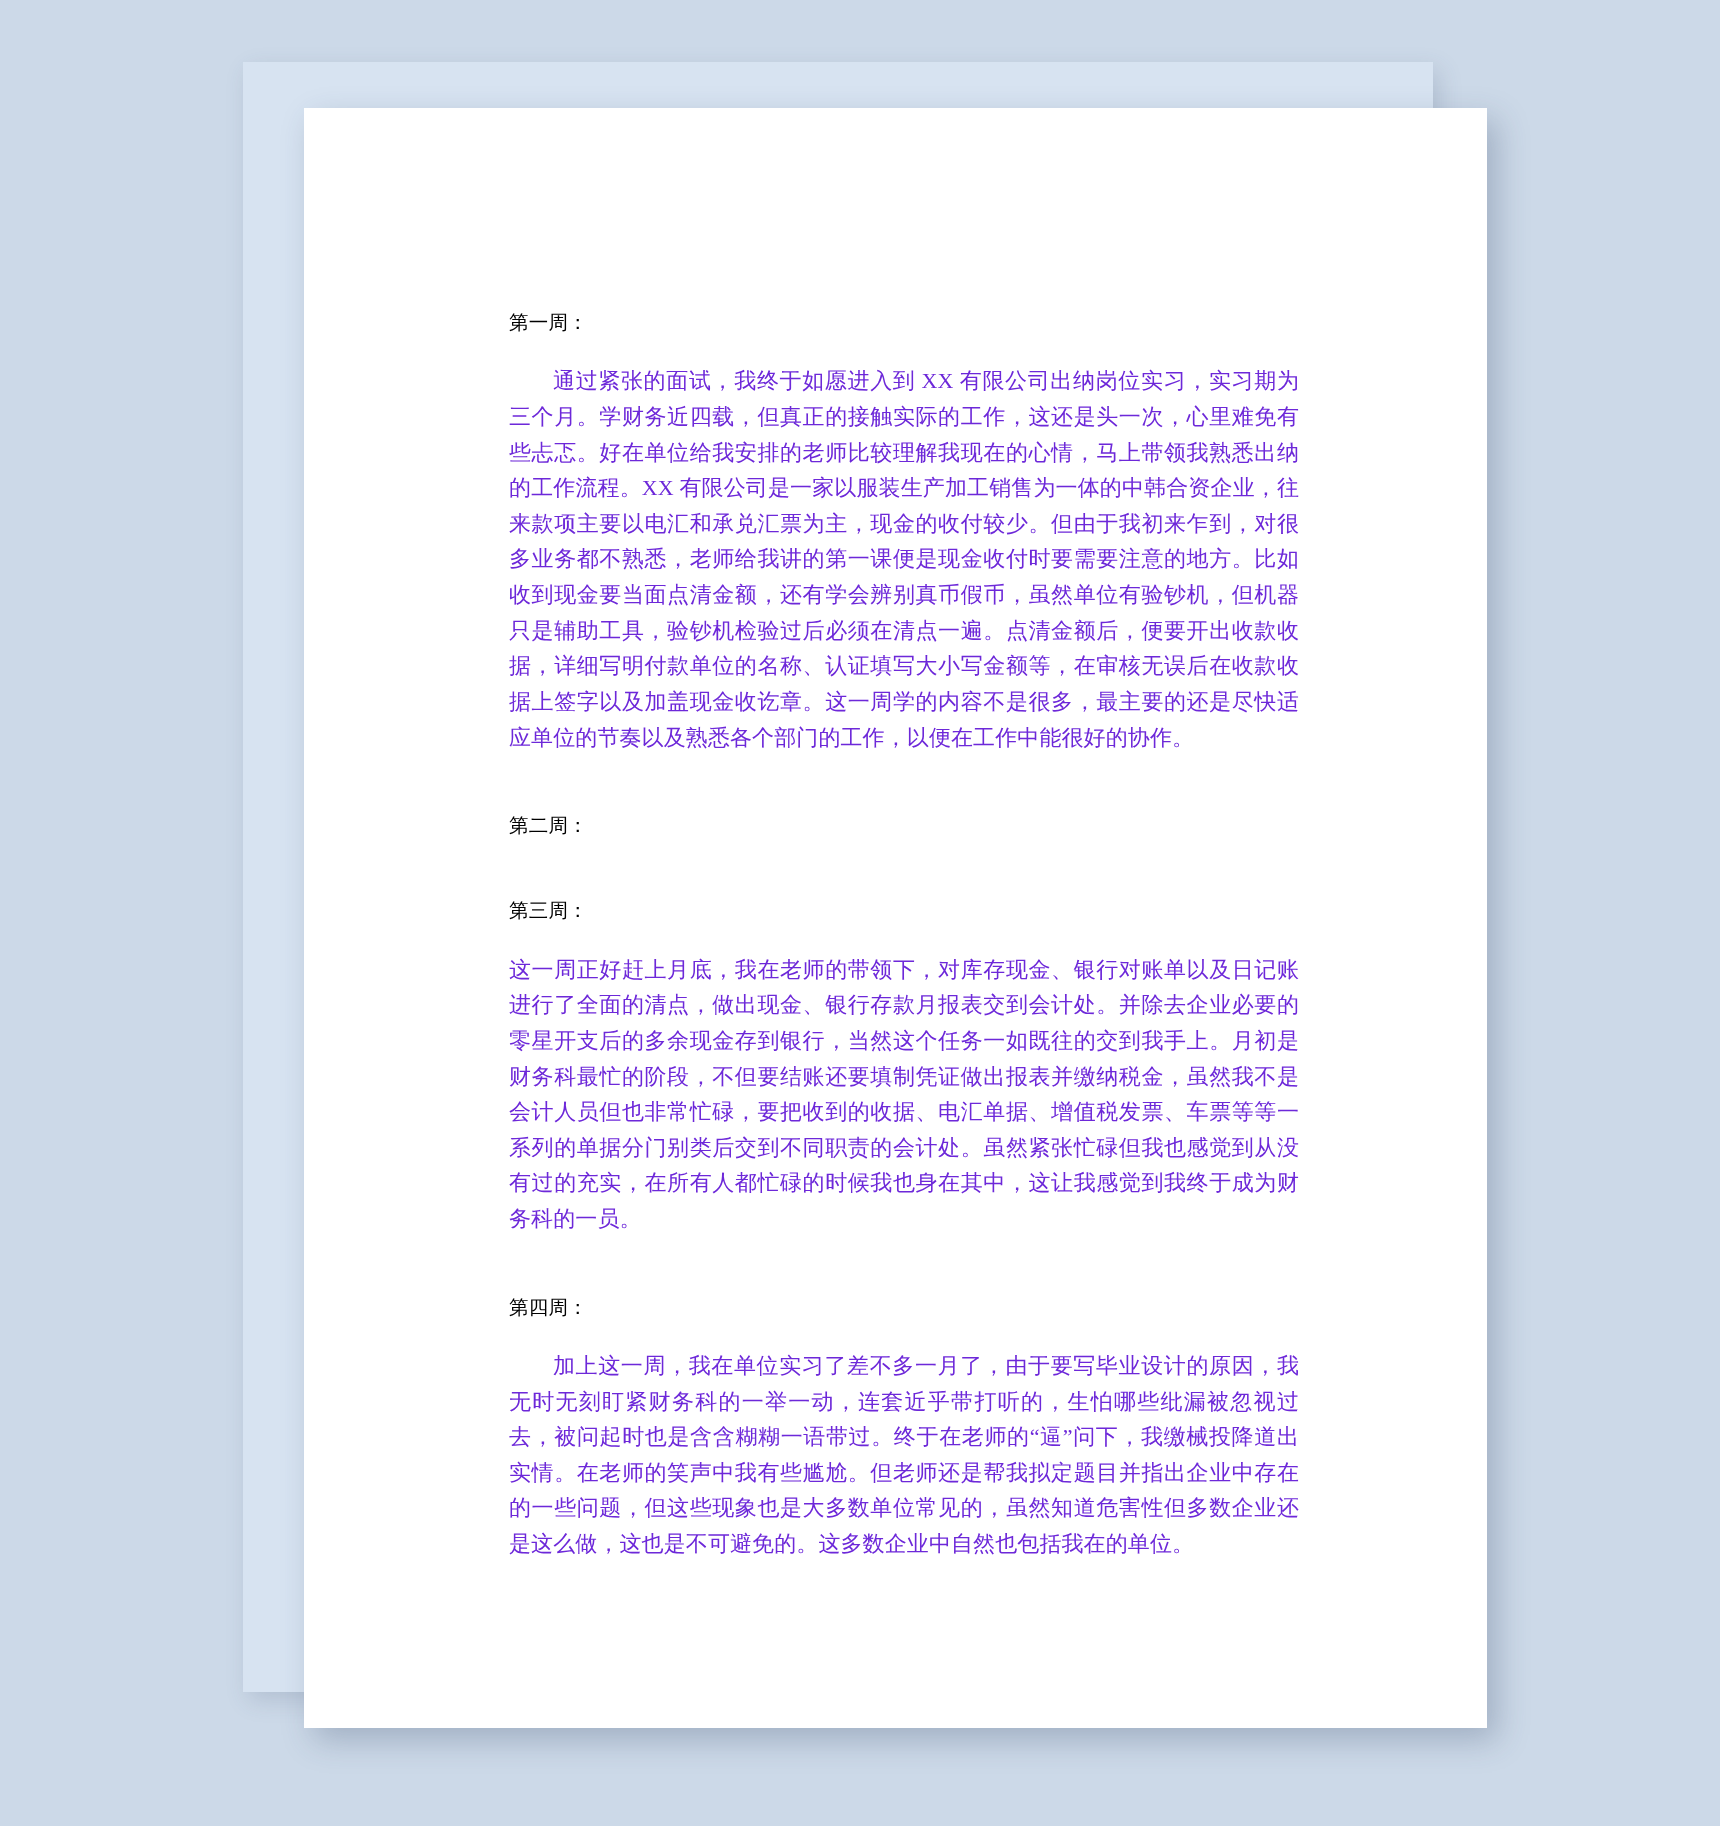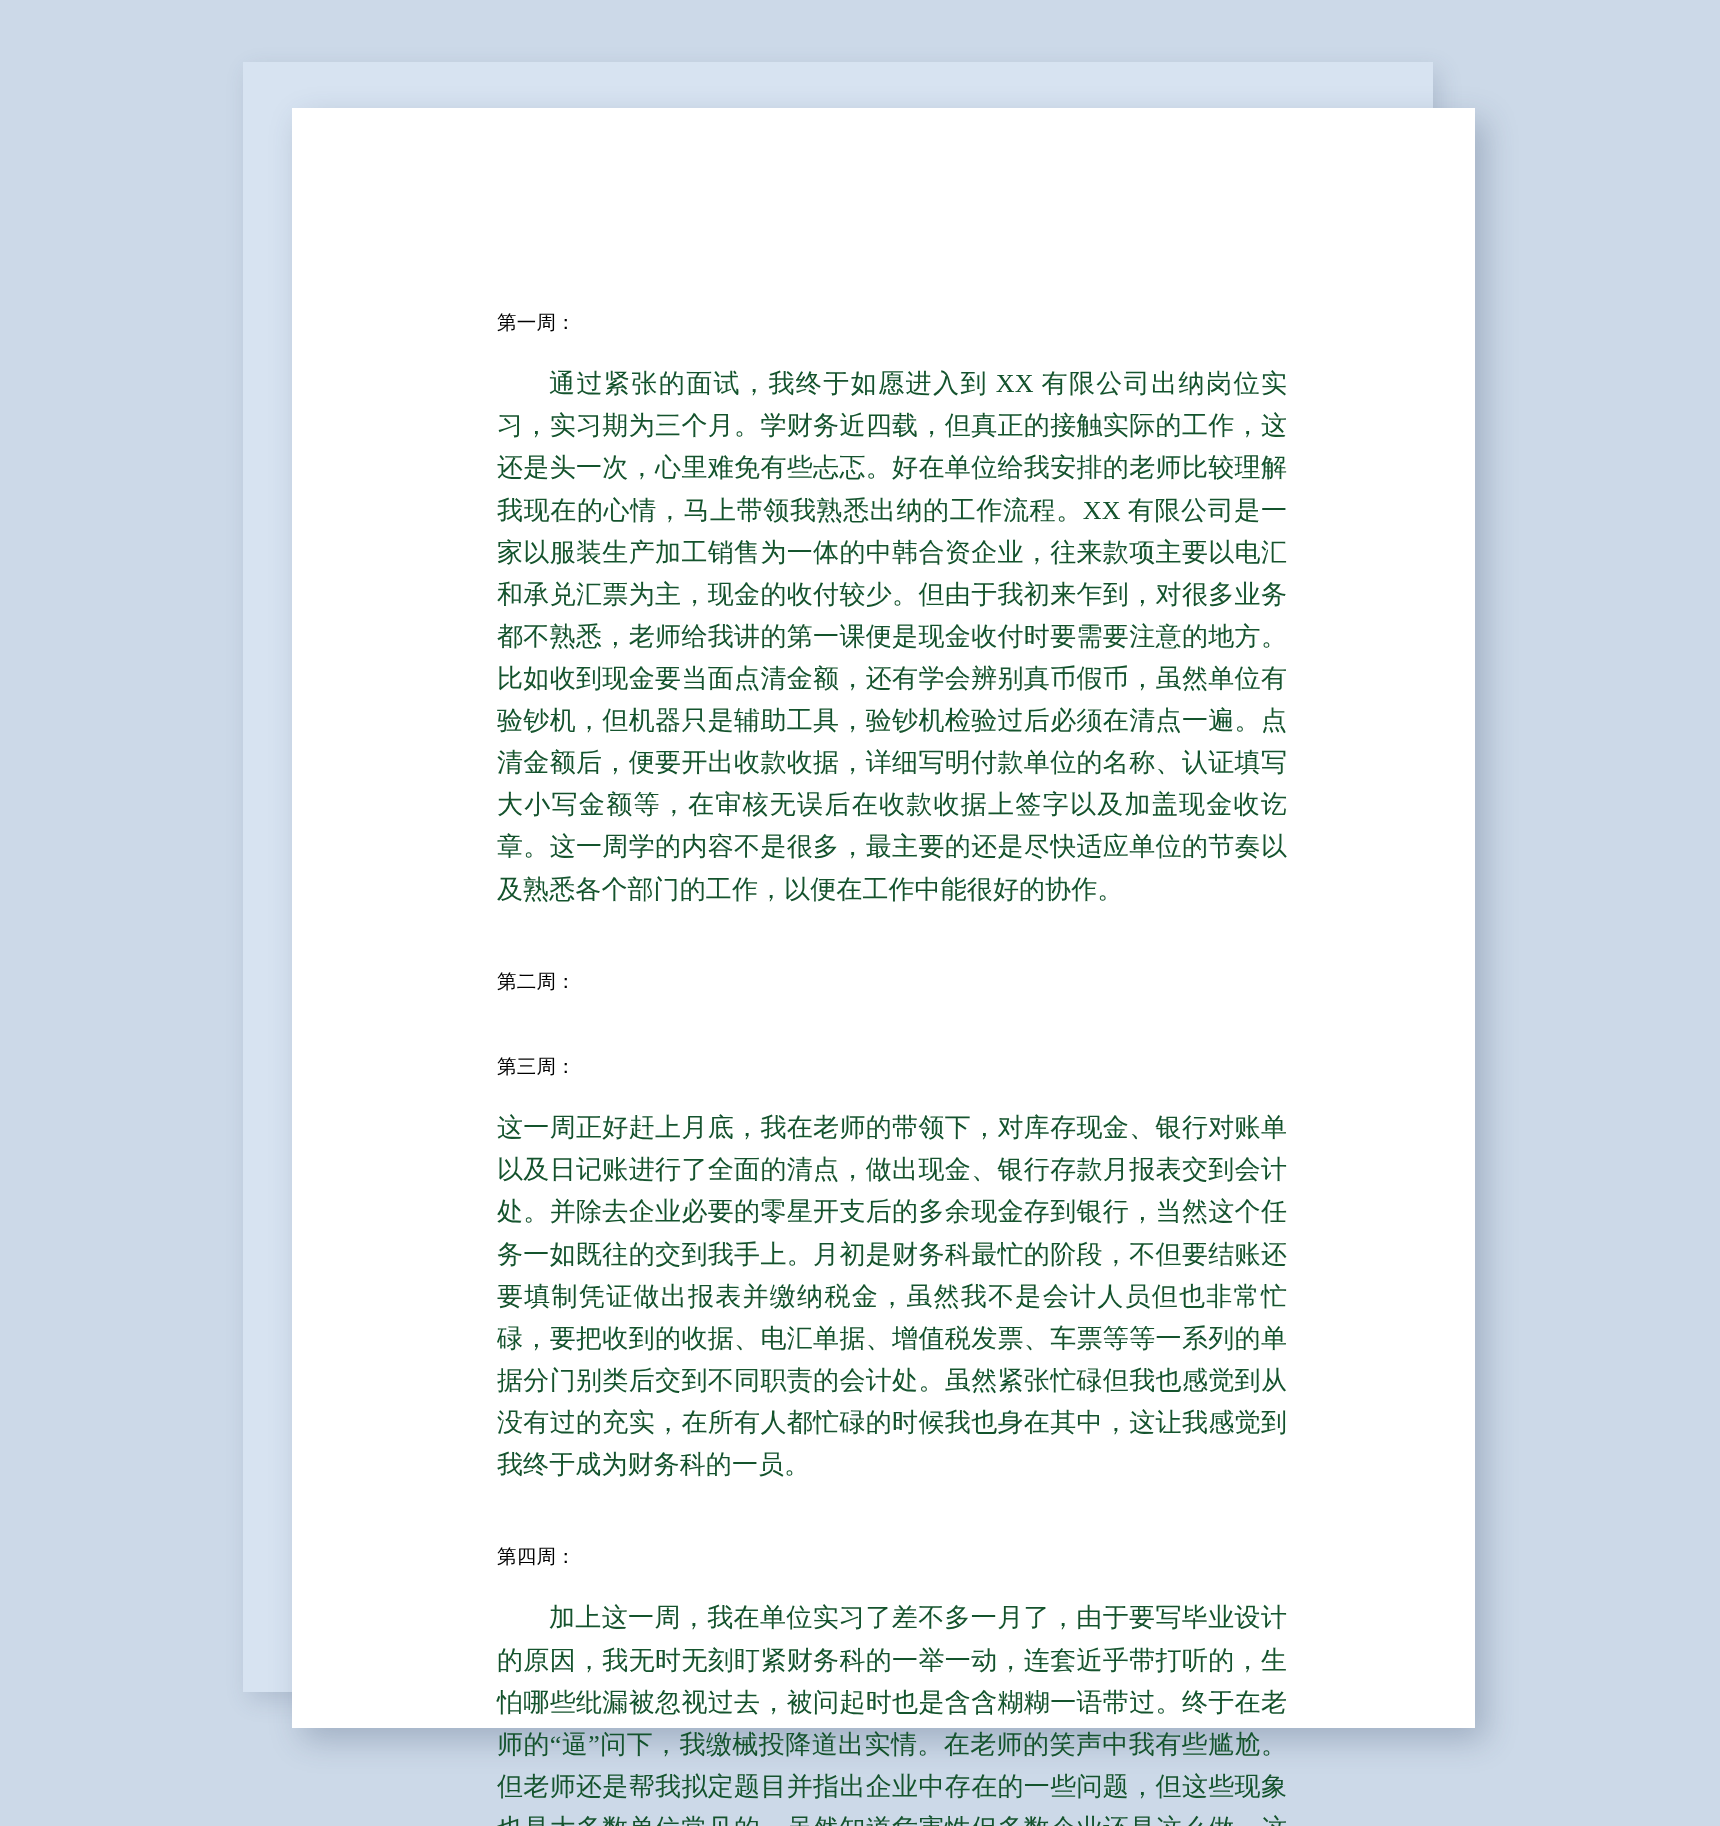--- a/index.html
+++ b/index.html
@@ -25,44 +25,44 @@
     left: 243px;
     top: 62px;
     width: 1190px;
     height: 1630px;
     background: #d7e3f1;
     box-shadow: 6px 8px 22px rgba(60, 80, 110, 0.18);
   }
   
   .page {
     position: absolute;
-    left: 292px;
+    left: 304px;
     top: 108px;
     width: 1183px;
     height: 1620px;
     background: #ffffff;
     box-shadow: 10px 12px 30px rgba(50, 70, 100, 0.28);
   }
   .page-body {
     position: absolute;
     left: 205px;
     top: 200px;
     width: 790px;
   }
   .sec-title {
     font-size: 19.5px;
     line-height: 1.5;
     color: #000;
     margin: 0 0 26px 0;
     letter-spacing: 0.2px;
   }
   .para {
-    font-size: 26px;
+    font-size: 22px;
     line-height: 1.62;
-    color: #14532d;
+    color: #6d28d9;
     margin: 0 0 16px 0;
     text-align: justify;
     text-justify: inter-ideograph;
     letter-spacing: 0.1px;
   }
   .para.indent {
     text-indent: 2em;
   }
   .block {
     margin-bottom: 56px;

